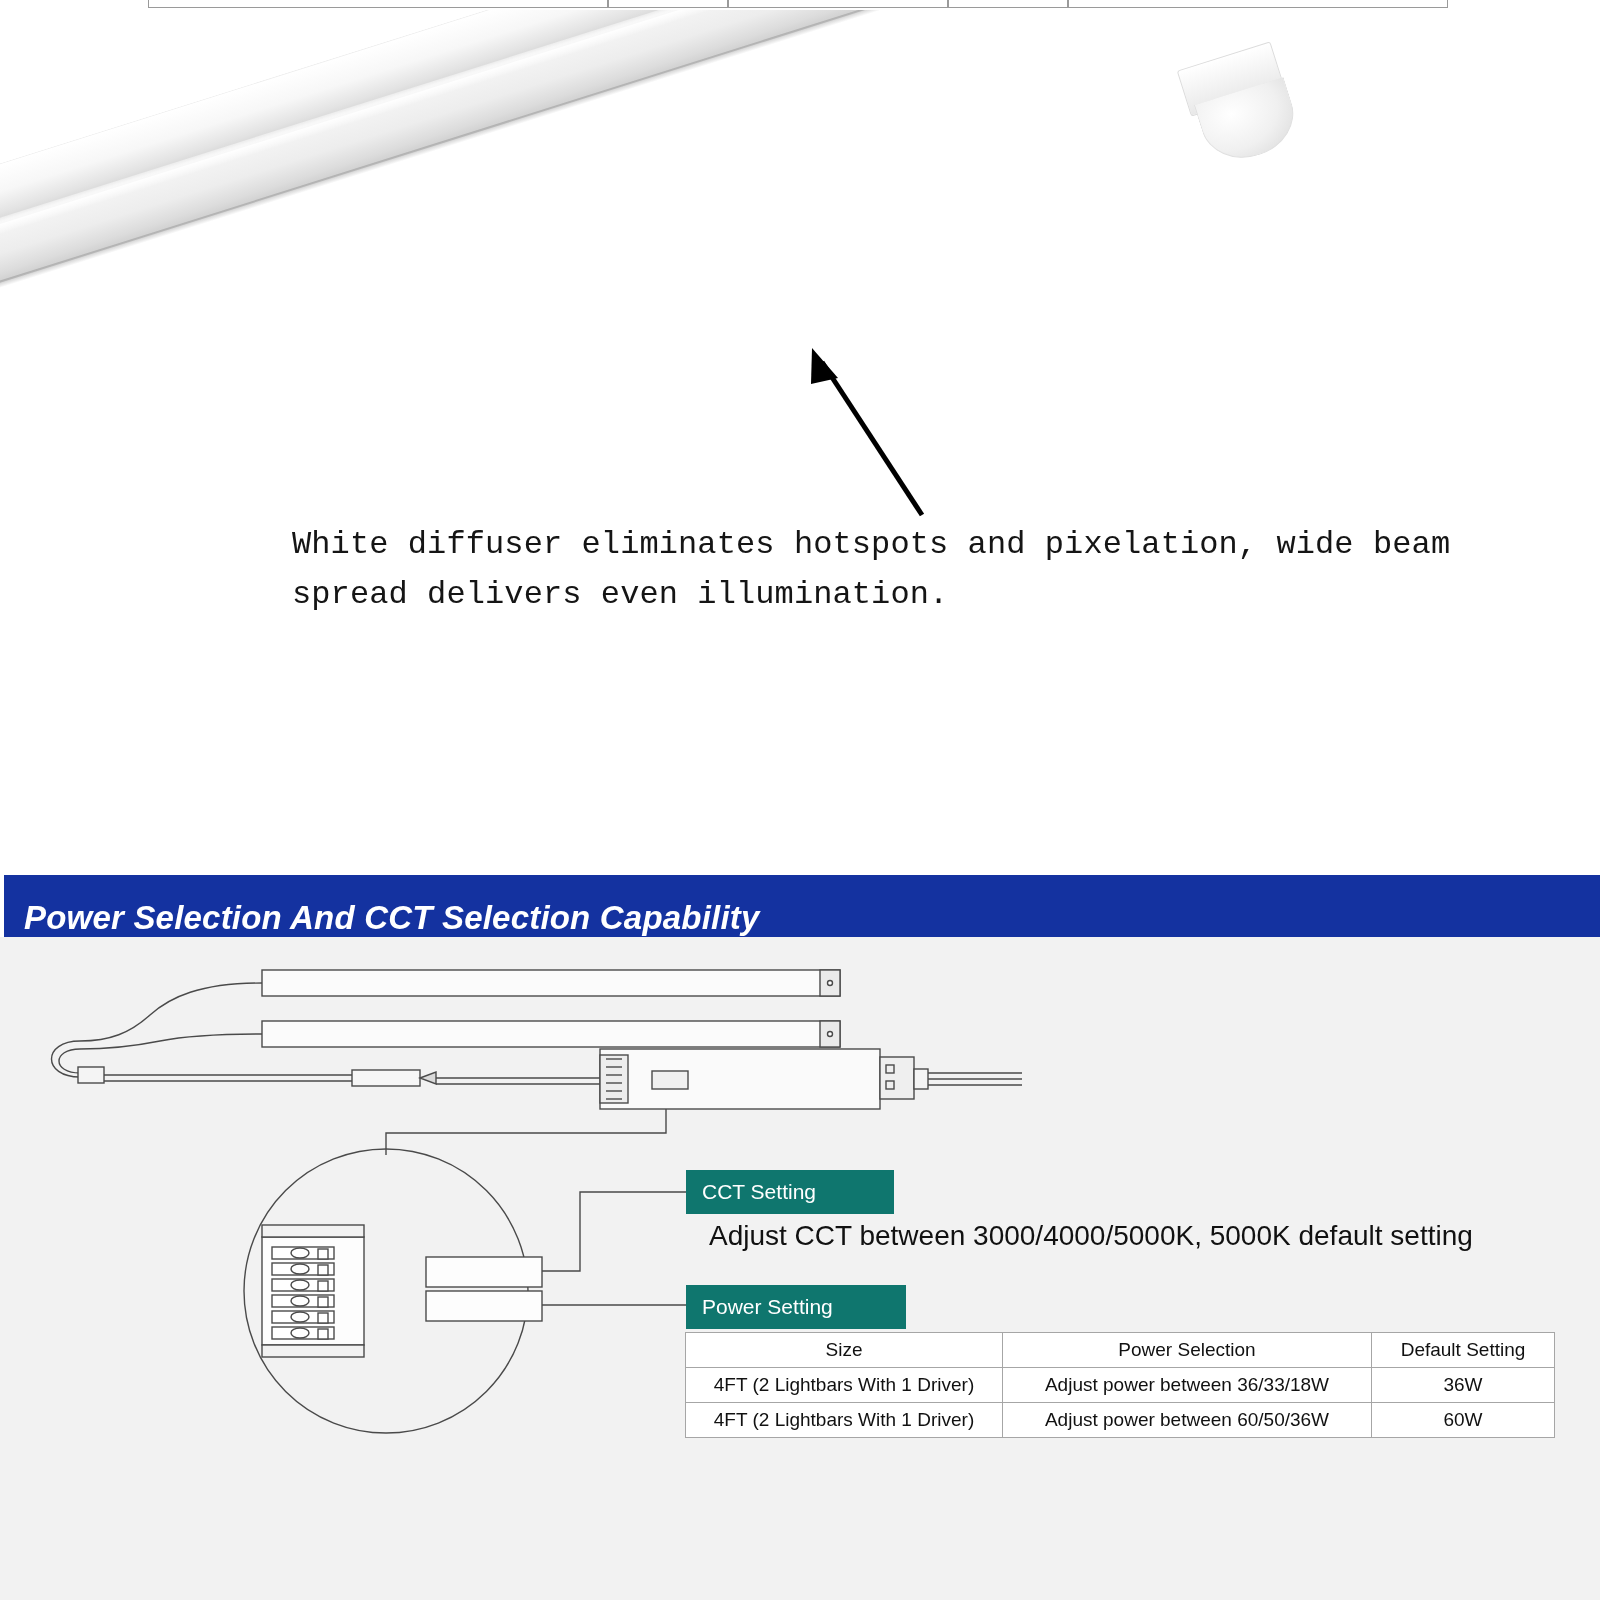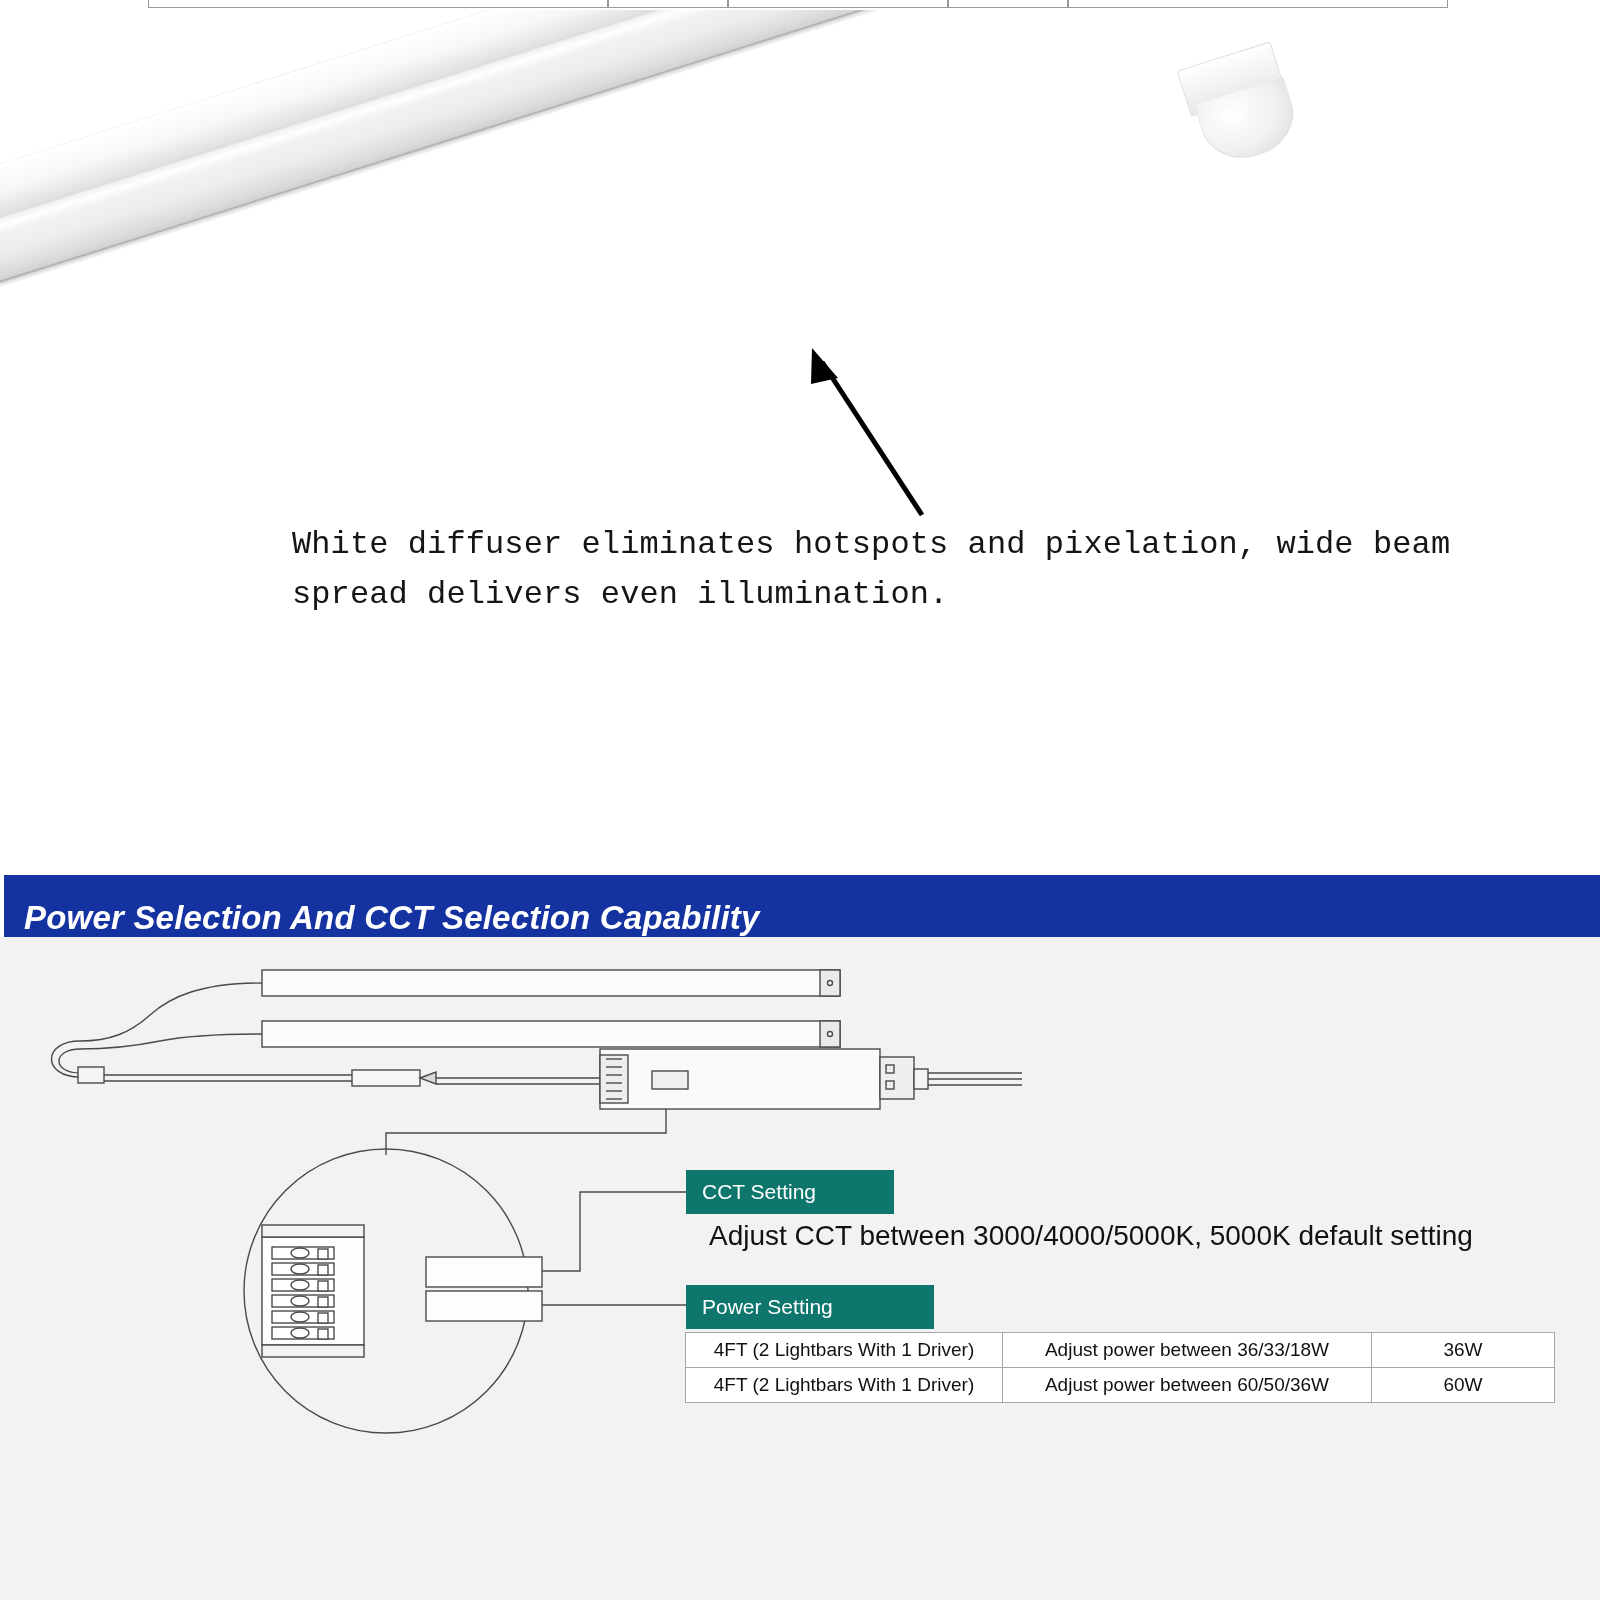--- a/index.html
+++ b/index.html
@@ -173,21 +173,21 @@
     background: #0f766e;
     color: #ffffff;
     font-size: 21px;
     font-family: "Liberation Sans", sans-serif;
     display: flex;
     align-items: center;
     padding-left: 16px;
     box-sizing: border-box;
   }
   #cct-tag { left: 686px; top: 1170px; width: 208px; height: 44px; }
-  #power-tag { left: 686px; top: 1285px; width: 248px; height: 44px; }
+  #power-tag { left: 686px; top: 1285px; width: 220px; height: 44px; }
 
   .tag-note {
     position: absolute;
     left: 709px;
     top: 1220px;
     font-size: 28px;
     color: #111;
     font-family: "Liberation Sans", sans-serif;
   }
 
@@ -327,20 +327,25 @@
 
 </div>
 
 <div class="tag" id="cct-tag">CCT Setting</div>
 <div class="tag-note">Adjust CCT between 3000/4000/5000K, 5000K default setting</div>
 <div class="tag" id="power-tag">Power Setting</div>
 
 <table class="spec-table">
   <tbody>
     <tr>
+      <td class="c0">Size</td>
+      <td class="c1">Power Selection</td>
+      <td class="c2">Default Setting</td>
+    </tr>
+    <tr>
       <td class="c0">4FT (2 Lightbars With 1 Driver)</td>
       <td class="c1">Adjust power between 36/33/18W</td>
       <td class="c2">36W</td>
     </tr>
     <tr>
       <td class="c0">4FT (2 Lightbars With 1 Driver)</td>
       <td class="c1">Adjust power between 60/50/36W</td>
       <td class="c2">60W</td>
     </tr>
   </tbody>

